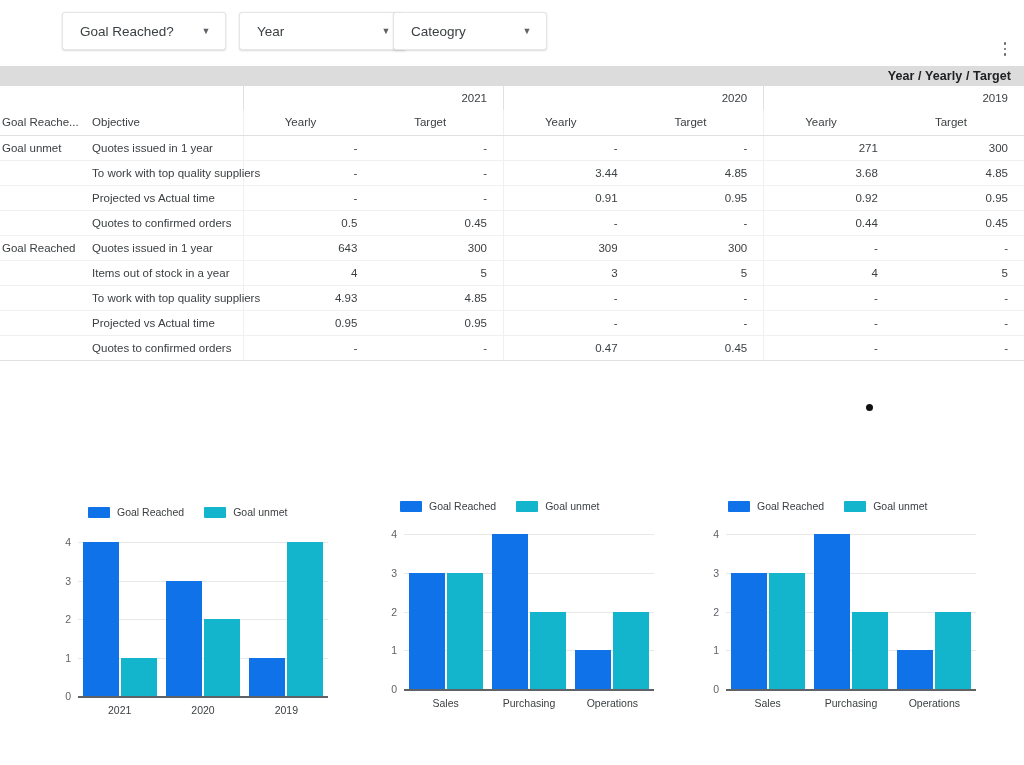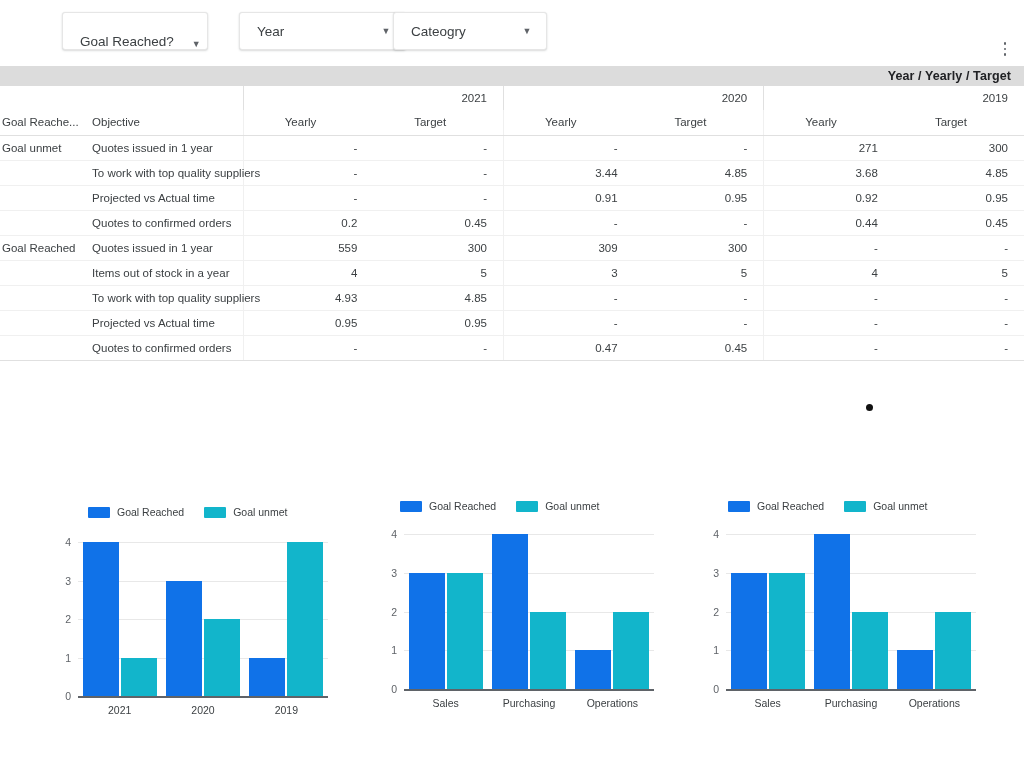--- a/index.html
+++ b/index.html
@@ -29,21 +29,21 @@
     cursor: pointer;
   }
   .filter-chip .chip-label {
     font-size: 13.5px; color: #3c4043; white-space: nowrap;
     flex: 1 1 auto;
   }
   .filter-chip .chip-caret {
     width: 18px; text-align: center; color: #5f6368;
     font-size: 9px; line-height: 1; margin-left: 18px;
   }
-  #chip-goal { left: 62px;  width: 146px; align-items: flex-end; }
+  #chip-goal { left: 62px;  width: 164px; }
   #chip-year { left: 239px; width: 167px; }
   #chip-cat  { left: 393px; width: 154px; }
 
   
   #more-menu {
     position: absolute; right: 11px; top: 40px;
     width: 16px; height: 18px; cursor: pointer;
     display: flex; flex-direction: column; align-items: center; justify-content: space-between;
     padding: 2px 0;
   }
@@ -213,31 +213,31 @@
             <td class="v grp-start">-</td>
             <td class="v">-</td>
             <td class="v grp-start">0.91</td>
             <td class="v">0.95</td>
             <td class="v grp-start">0.92</td>
             <td class="v">0.95</td>
           </tr>
           <tr class="data-row">
             <td class="g"></td>
             <td class="o">Quotes to confirmed orders</td>
-            <td class="v grp-start">0.2</td>
+            <td class="v grp-start">0.5</td>
             <td class="v">0.45</td>
             <td class="v grp-start">-</td>
             <td class="v">-</td>
             <td class="v grp-start">0.44</td>
             <td class="v">0.45</td>
           </tr>
           <tr class="data-row">
             <td class="g">Goal Reached</td>
             <td class="o">Quotes issued in 1 year</td>
-            <td class="v grp-start">559</td>
+            <td class="v grp-start">643</td>
             <td class="v">300</td>
             <td class="v grp-start">309</td>
             <td class="v">300</td>
             <td class="v grp-start">-</td>
             <td class="v">-</td>
           </tr>
           <tr class="data-row">
             <td class="g"></td>
             <td class="o">Items out of stock in a year</td>
             <td class="v grp-start">4</td>

